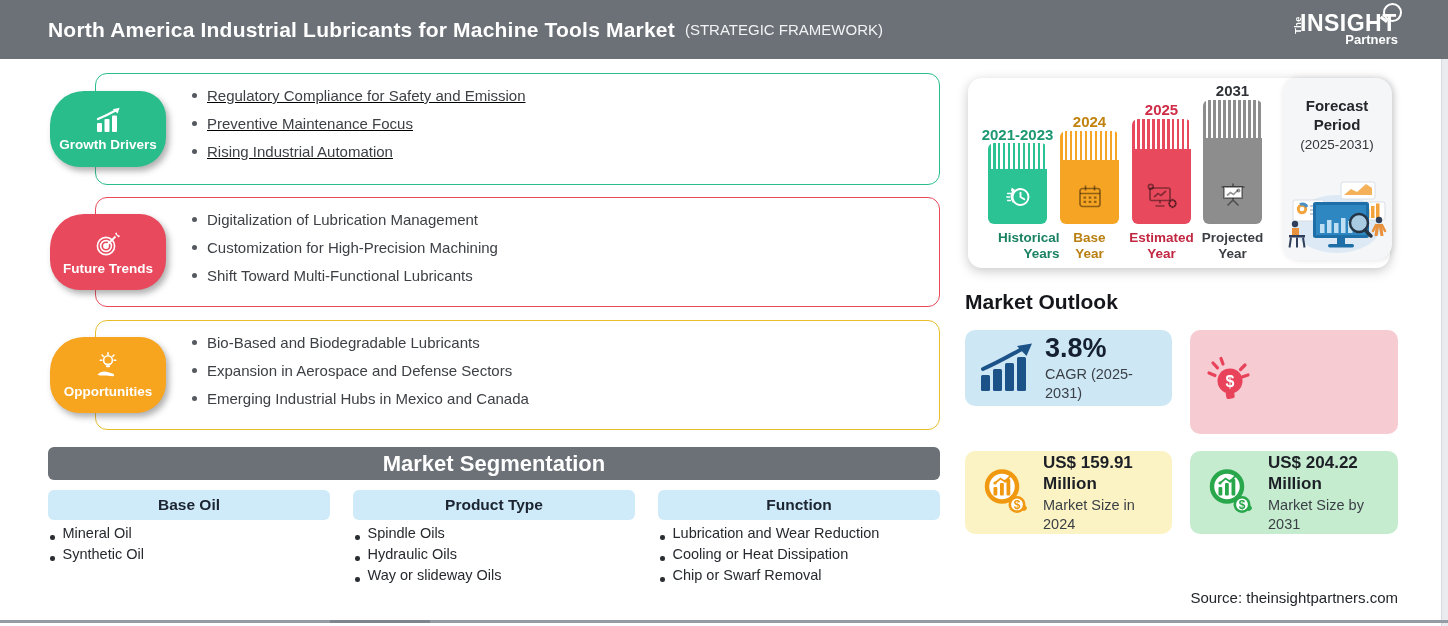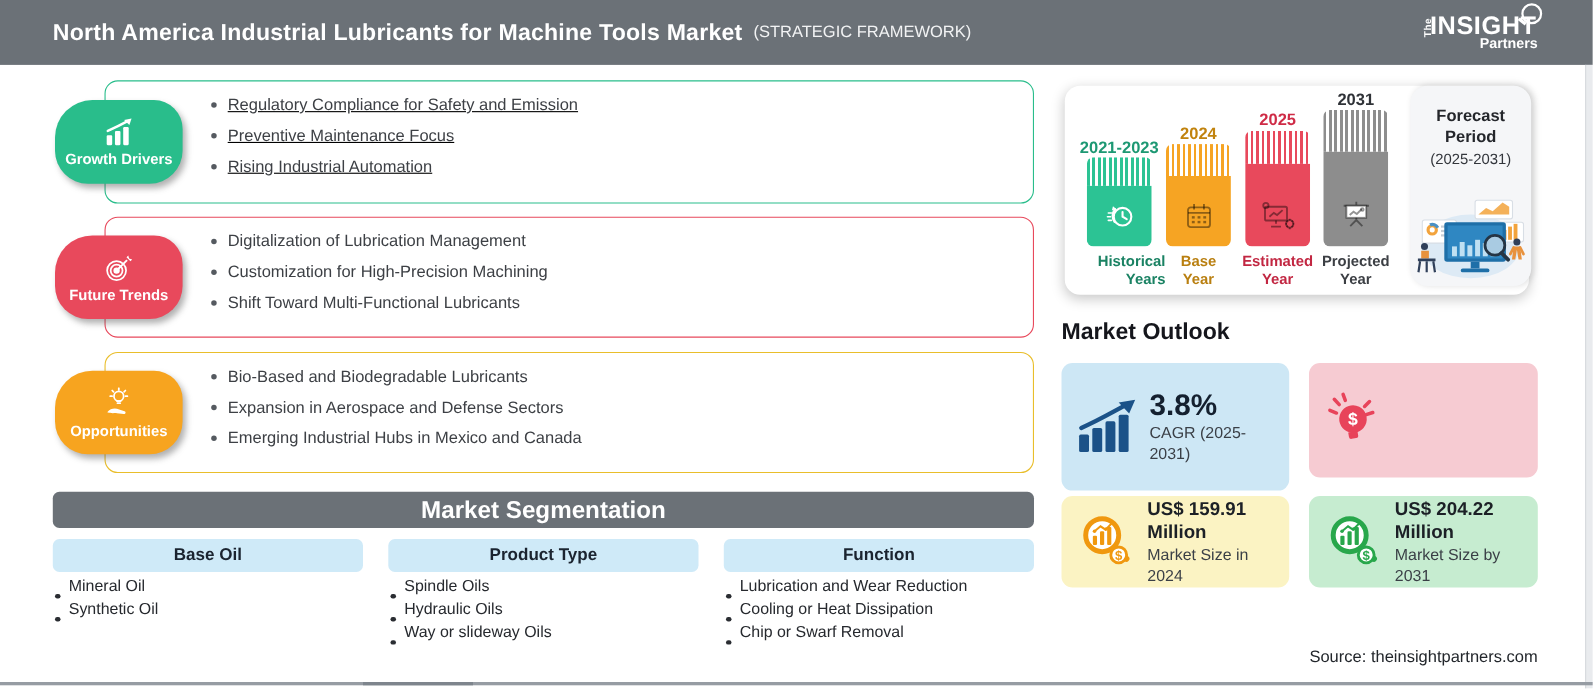--- a/index.html
+++ b/index.html
@@ -28,21 +28,21 @@
             filter:drop-shadow(3px 4px 3px rgba(80,80,80,.45));}
   .fw-badge .fw-label{color:#fff;font-weight:bold;font-size:13.5px;margin-top:2px;}
   .fw-icon{line-height:0;}
 
   
   #seg-bar{left:48px;top:447px;width:892px;height:33px;background:#6b7177;border-radius:6px;
            display:flex;align-items:center;justify-content:center;color:#fff;font-weight:bold;font-size:22px;}
   .seg-head{position:absolute;top:490px;height:30px;width:282px;background:#cfeaf8;border-radius:6px;
             display:flex;align-items:center;justify-content:center;font-weight:bold;font-size:15.5px;color:#1b2430;}
   .seg-list{position:absolute;top:523px;width:282px;list-style:none;margin:0;padding:0;}
-  .seg-list li{display:flex;align-items:flex-end;font-size:14.5px;color:#26292e;line-height:21px;margin:0 0 0 2px;}
+  .seg-list li{display:flex;align-items:center;font-size:14.5px;color:#26292e;line-height:21px;margin:0 0 0 2px;}
   .seg-dot{width:4.5px;height:4.5px;border-radius:50%;background:#2a2d32;margin:8px 8px 0 0;flex:0 0 auto;}
 
   
   #tl-card{left:968px;top:78px;width:422px;height:190px;background:#ffffff;border-radius:14px;
            box-shadow:0 3px 12px rgba(0,0,0,.22);}
   .tl-year{position:absolute;width:90px;text-align:center;font-weight:bold;font-size:15px;}
   .tl-bar{position:absolute;width:59px;border-radius:6px;overflow:hidden;display:flex;flex-direction:column;}
   .tl-solid{flex:1;position:relative;}
   .tl-icon{position:absolute;left:50%;bottom:12px;transform:translateX(-50%);line-height:0;}
   .tl-label{position:absolute;width:84px;text-align:center;font-weight:bold;font-size:13.5px;line-height:16px;}
@@ -333,21 +333,21 @@
       <circle cx="10" cy="48" r="3.2" fill="#30405a"></circle>
       <path d="M7 52 h7 v7 h-7 Z" fill="#e8923d"></path>
       <rect x="4" y="59" width="16" height="2.5" fill="#30405a"></rect>
       <path d="M6 61.5 l-1.5 10 M18 61.5 l1.5 10 M12 61.5 v10" stroke="#30405a" stroke-width="2"></path>
     </svg>
   </div>
 </div>
 
 <div id="outlook-title" class="abs">Market Outlook</div>
 <div id="outlook">
-    <div class="mo-card" style="left: 965px; top: 330px; width: 207px; height: 116px; background: rgb(205, 231, 245);">
+    <div class="mo-card" style="left: 965px; top: 330px; width: 207px; height: 76px; background: rgb(205, 231, 245);">
       <span class="mo-icon"><svg width="56" height="50" viewBox="0 0 56 50">
           <g fill="#1b5288">
             <rect x="2" y="32" width="9" height="16" rx="1.5"></rect>
             <rect x="14" y="26" width="9" height="22" rx="1.5"></rect>
             <rect x="26" y="20" width="9" height="28" rx="1.5"></rect>
             <rect x="38" y="14" width="9" height="34" rx="1.5"></rect>
           </g>
           <path d="M4 26 C18 20 30 13 43 6" fill="none" stroke="#1b5288" stroke-width="4" stroke-linecap="round"></path>
           <path d="M38 3 L53 0.5 L47.5 13 Z" fill="#1b5288"></path>
         </svg></span>

